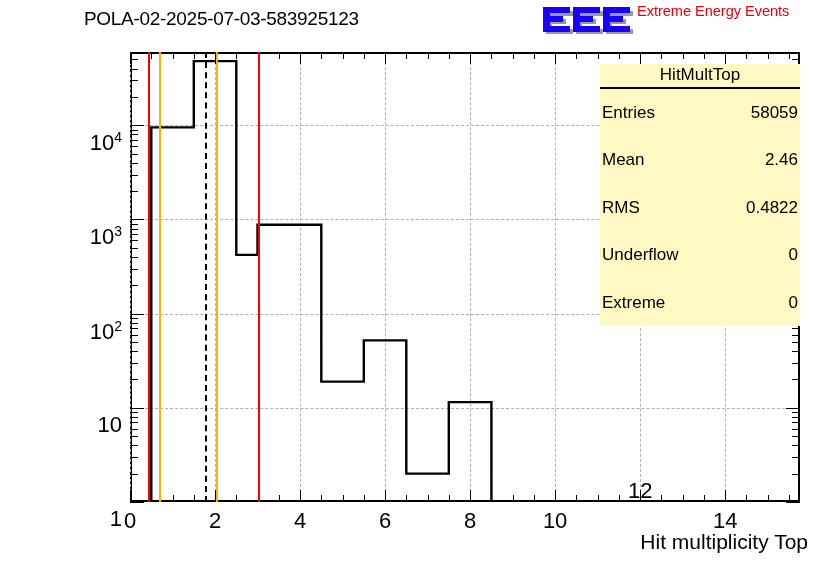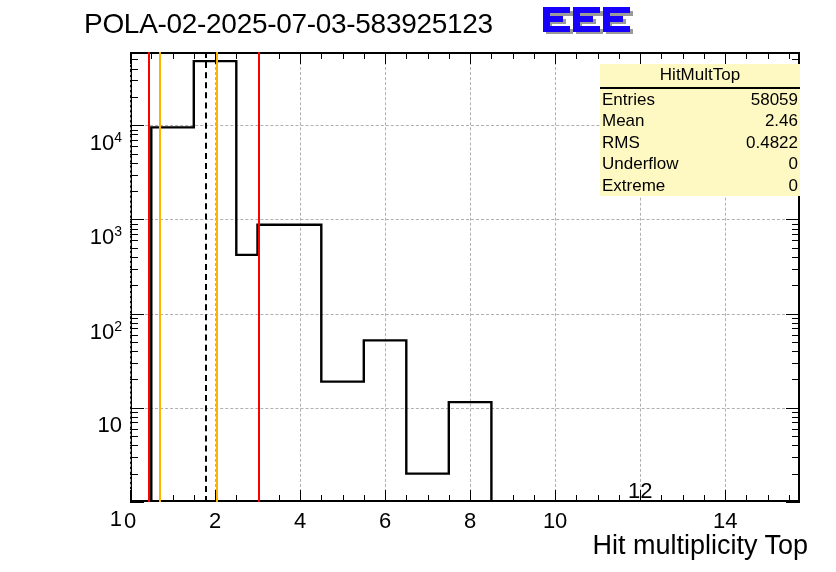--- a/index.html
+++ b/index.html
@@ -1,21 +1,21 @@
 <!DOCTYPE html>
 <html><head>
 <meta charset="utf-8">
 <style>
   html,body{margin:0;padding:0;background:#fff;}
   body{width:836px;height:572px;overflow:hidden;
        font-family:"Liberation Sans", sans-serif;color:#000;}
   #root{position:relative;width:836px;height:572px;}
 
   
-  .title{position:absolute;left:84px;top:8px;font-size:28px;
+  .title{position:absolute;left:84px;top:8px;font-size:19px;
          letter-spacing:-0.3px;white-space:nowrap;}
 
   
   .logo{position:absolute;left:541px;top:2px;width:292px;height:38px;}
   .logo-eee{position:absolute;left:0;top:0;width:92px;height:36px;}
   .logo-text{position:absolute;left:96px;top:1px;color:#e8000d;
              font-size:14.5px;line-height:17px;white-space:nowrap;}
   .logo-text div{letter-spacing:0px;}
 
   
@@ -33,24 +33,24 @@
   .xlab{position:absolute;text-align:center;font-size:22px;}
 
   .hist{position:absolute;left:130px;top:52px;}
   .vline{position:absolute;width:2px;}
 
   
   .stats{position:absolute;left:600px;top:64px;width:200px;
          background:#fef9c3;font-size:17px;line-height:21.5px;}
   .stats .hdr{text-align:center;padding-bottom:1px;
               border-bottom:2px solid #000;}
-  .stats .row{display:flex;justify-content:space-between;padding:0 2px;}
-
-  
-  .axtitle{position:absolute;right:28px;top:530px;font-size:27px;
+  .stats .row{display:flex;justify-content:space-between;padding:13px 2px;}
+
+  
+  .axtitle{position:absolute;right:28px;top:530px;font-size:21px;
            white-space:nowrap;text-align:center;}
 </style>
 </head>
 <body>
 
 <div id="root">
 
   <div class="title">POLA-02-2025-07-03-583925123</div>
 
   <div class="logo">
@@ -78,20 +78,21 @@
         <rect x="32" y="14" width="20" height="6"></rect>
         <rect x="32" y="24" width="27" height="6"></rect>
         <rect x="32" y="5" width="7" height="25"></rect>
         <rect x="62" y="5" width="27" height="6"></rect>
         <rect x="62" y="14" width="20" height="6"></rect>
         <rect x="62" y="24" width="27" height="6"></rect>
         <rect x="62" y="5" width="7" height="25"></rect>
       </g>
     </svg>
     <div class="logo-text">
+      <div>Extreme Energy Events</div>
     </div>
   </div>
 
   <div class="frame"></div>
 
   <div id="plot-layer">
       <div class="gridv" style="left:130px;top:52px;height:450px;"></div>
       <div class="tick" style="left:130px;top:490px;width:1px;height:12px;"></div>
       <div class="tick" style="left:130px;top:52px;width:1px;height:12px;"></div>
       <div class="xlab" style="left:108px;top:508px;width:44px;">0</div>

